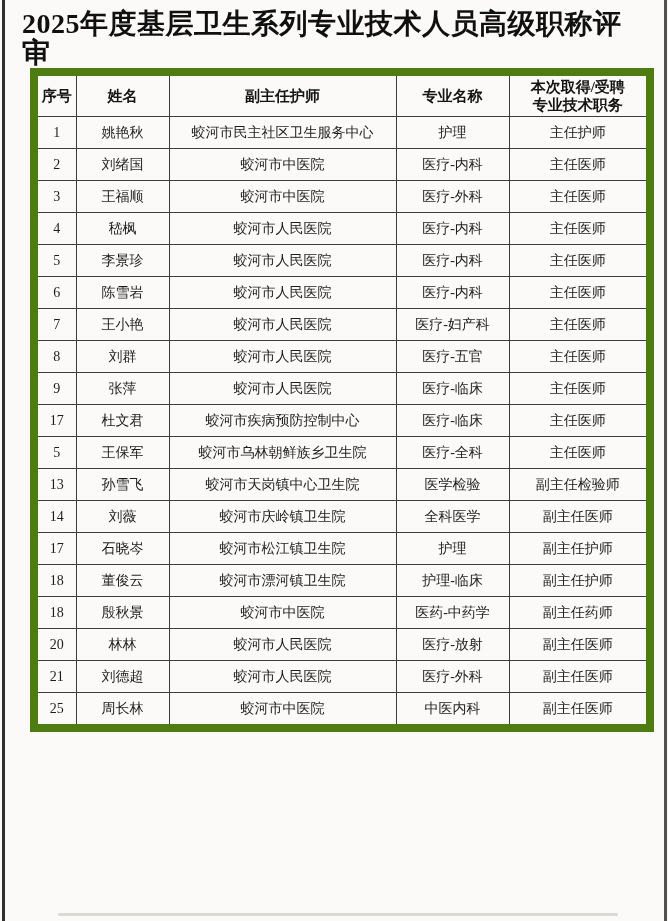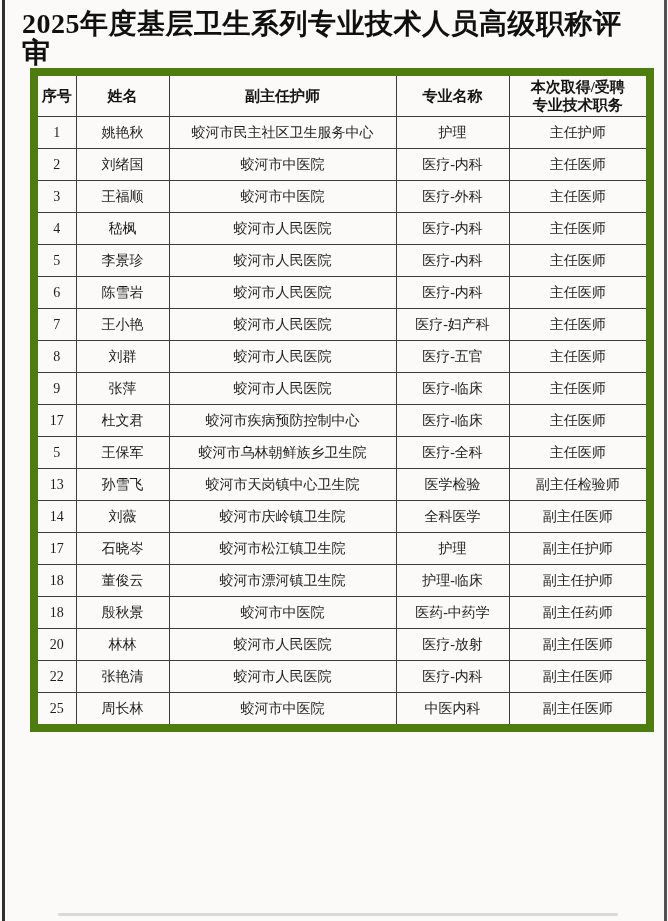--- a/index.html
+++ b/index.html
@@ -228,24 +228,24 @@
           <td>副主任药师</td>
         </tr>
         <tr>
           <td>20</td>
           <td>林林</td>
           <td>蛟河市人民医院</td>
           <td>医疗-放射</td>
           <td>副主任医师</td>
         </tr>
         <tr>
-          <td>22</td>
-          <td>张艳清</td>
-          <td>蛟河市人民医院</td>
-          <td>医疗-内科</td>
+          <td>21</td>
+          <td>刘德超</td>
+          <td>蛟河市人民医院</td>
+          <td>医疗-外科</td>
           <td>副主任医师</td>
         </tr>
         <tr>
           <td>25</td>
           <td>周长林</td>
           <td>蛟河市中医院</td>
           <td>中医内科</td>
           <td>副主任医师</td>
         </tr>
       </tbody>

